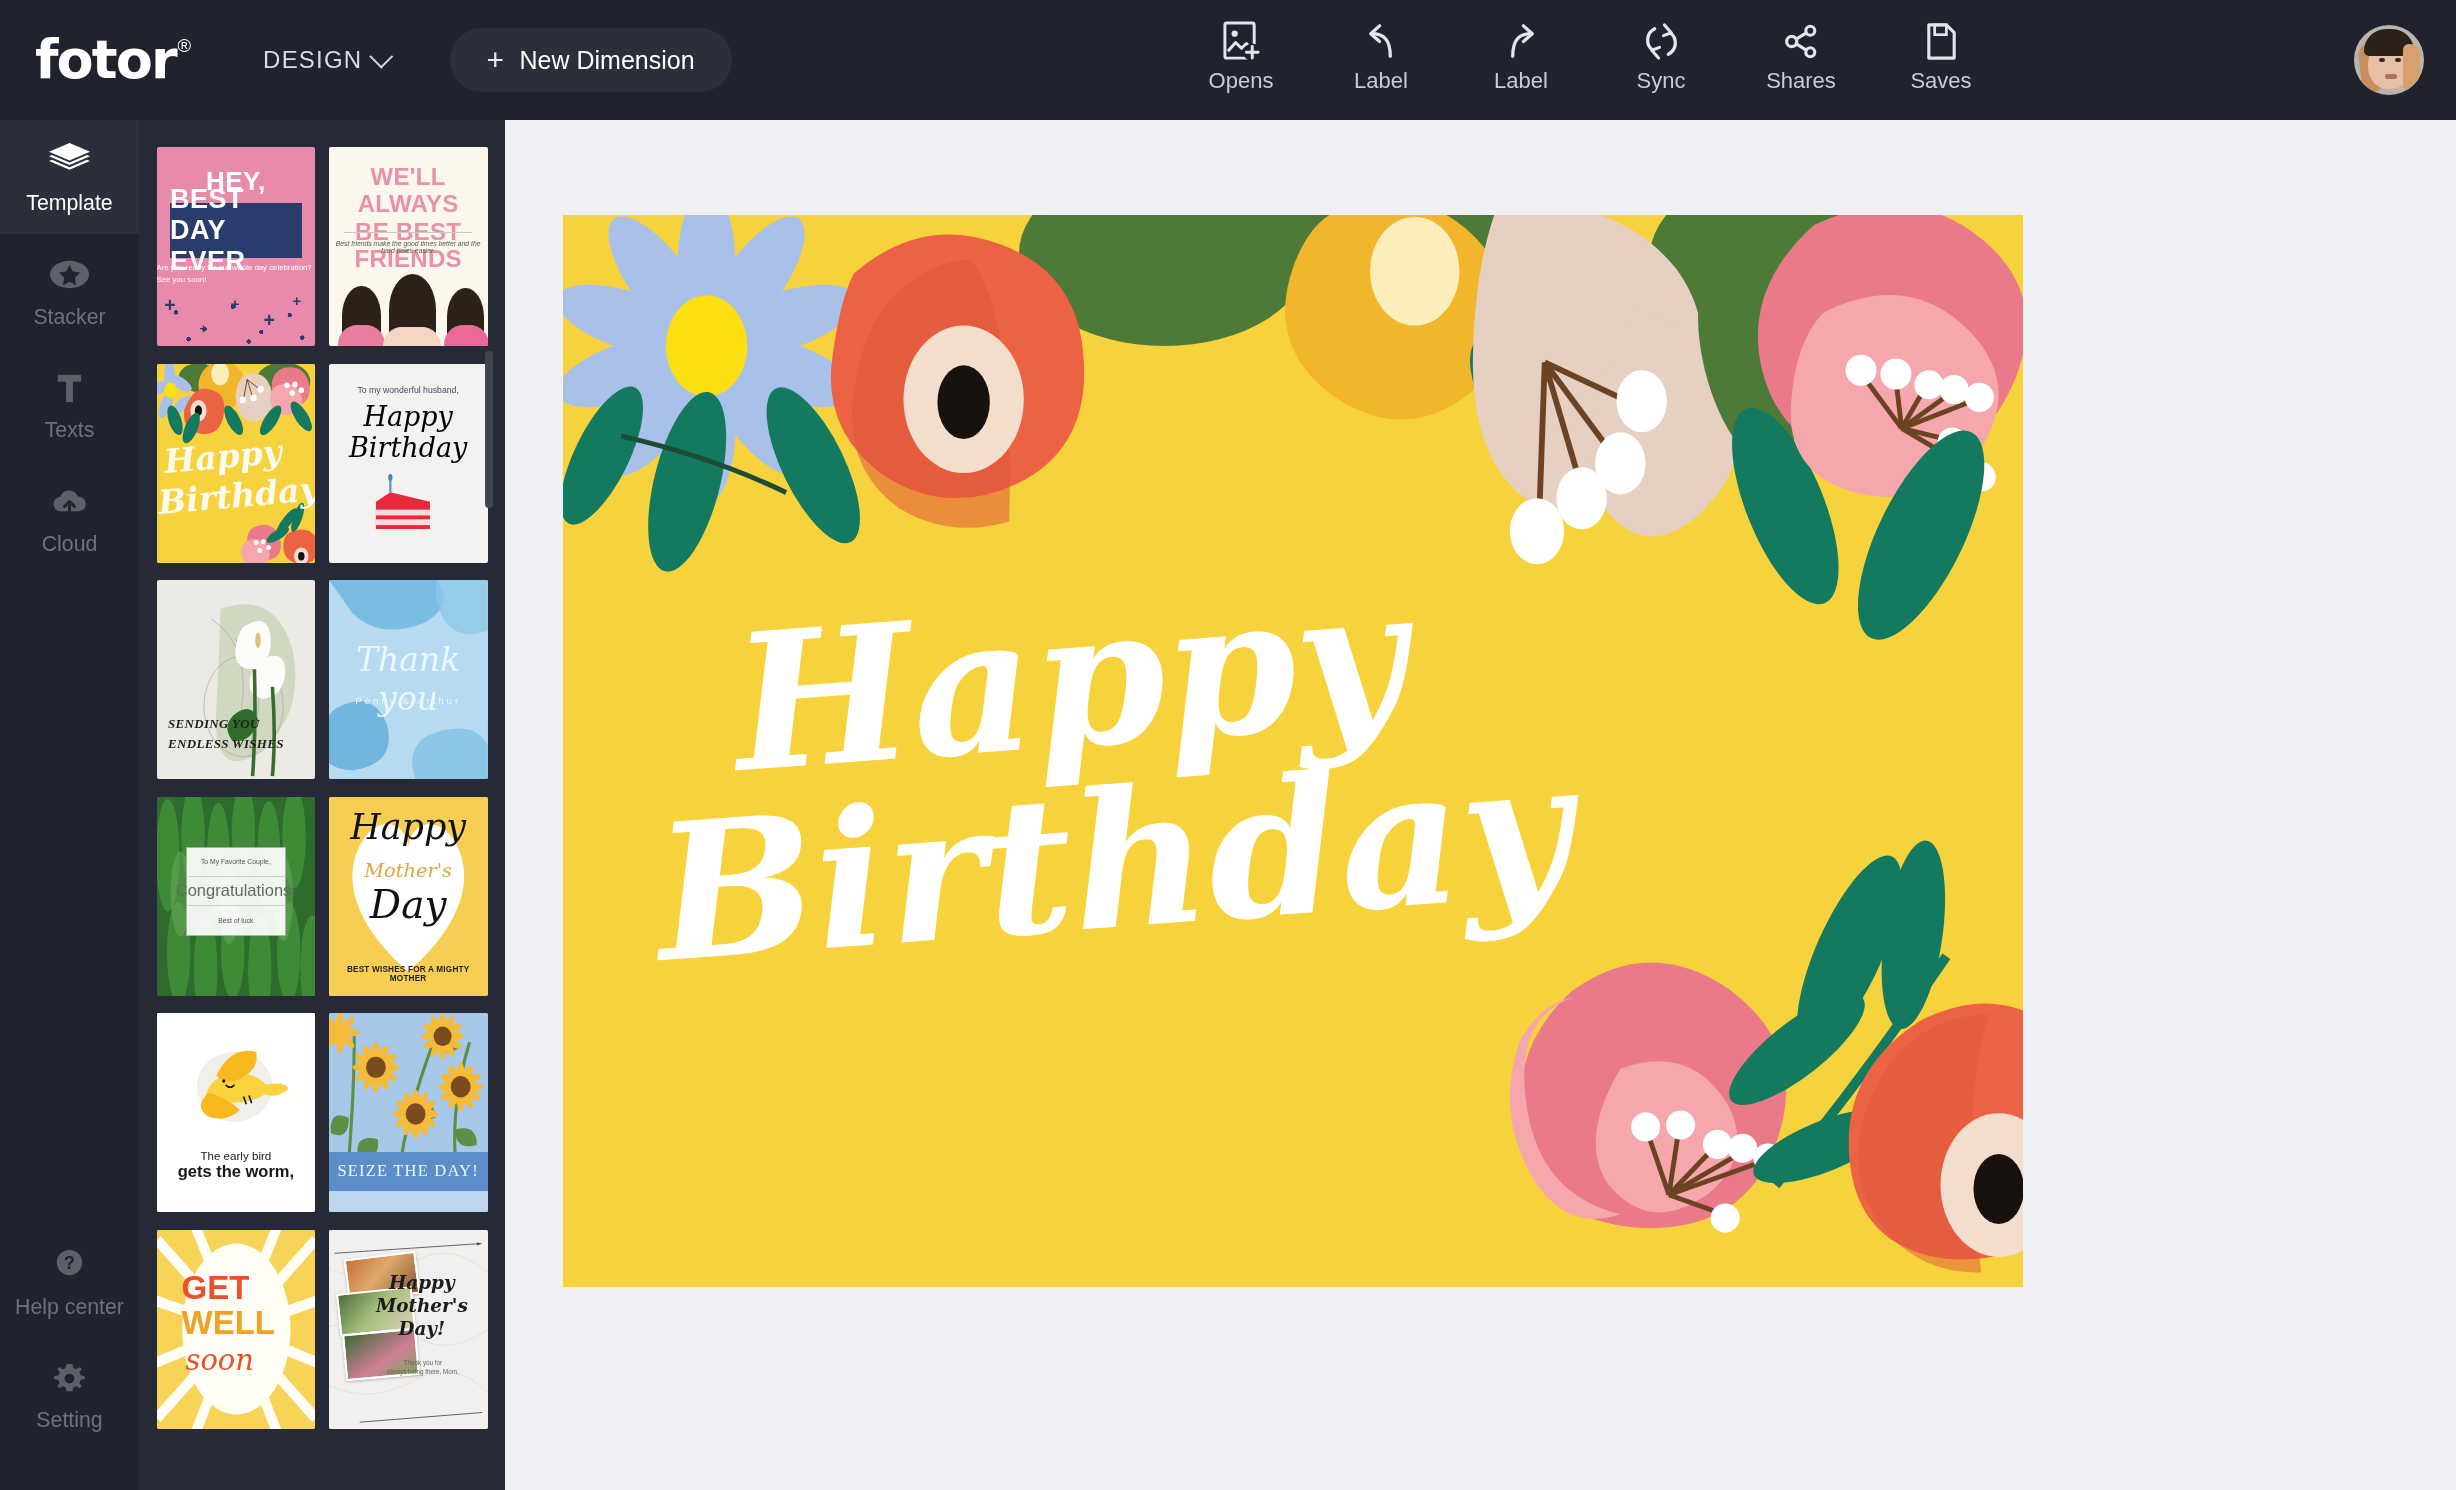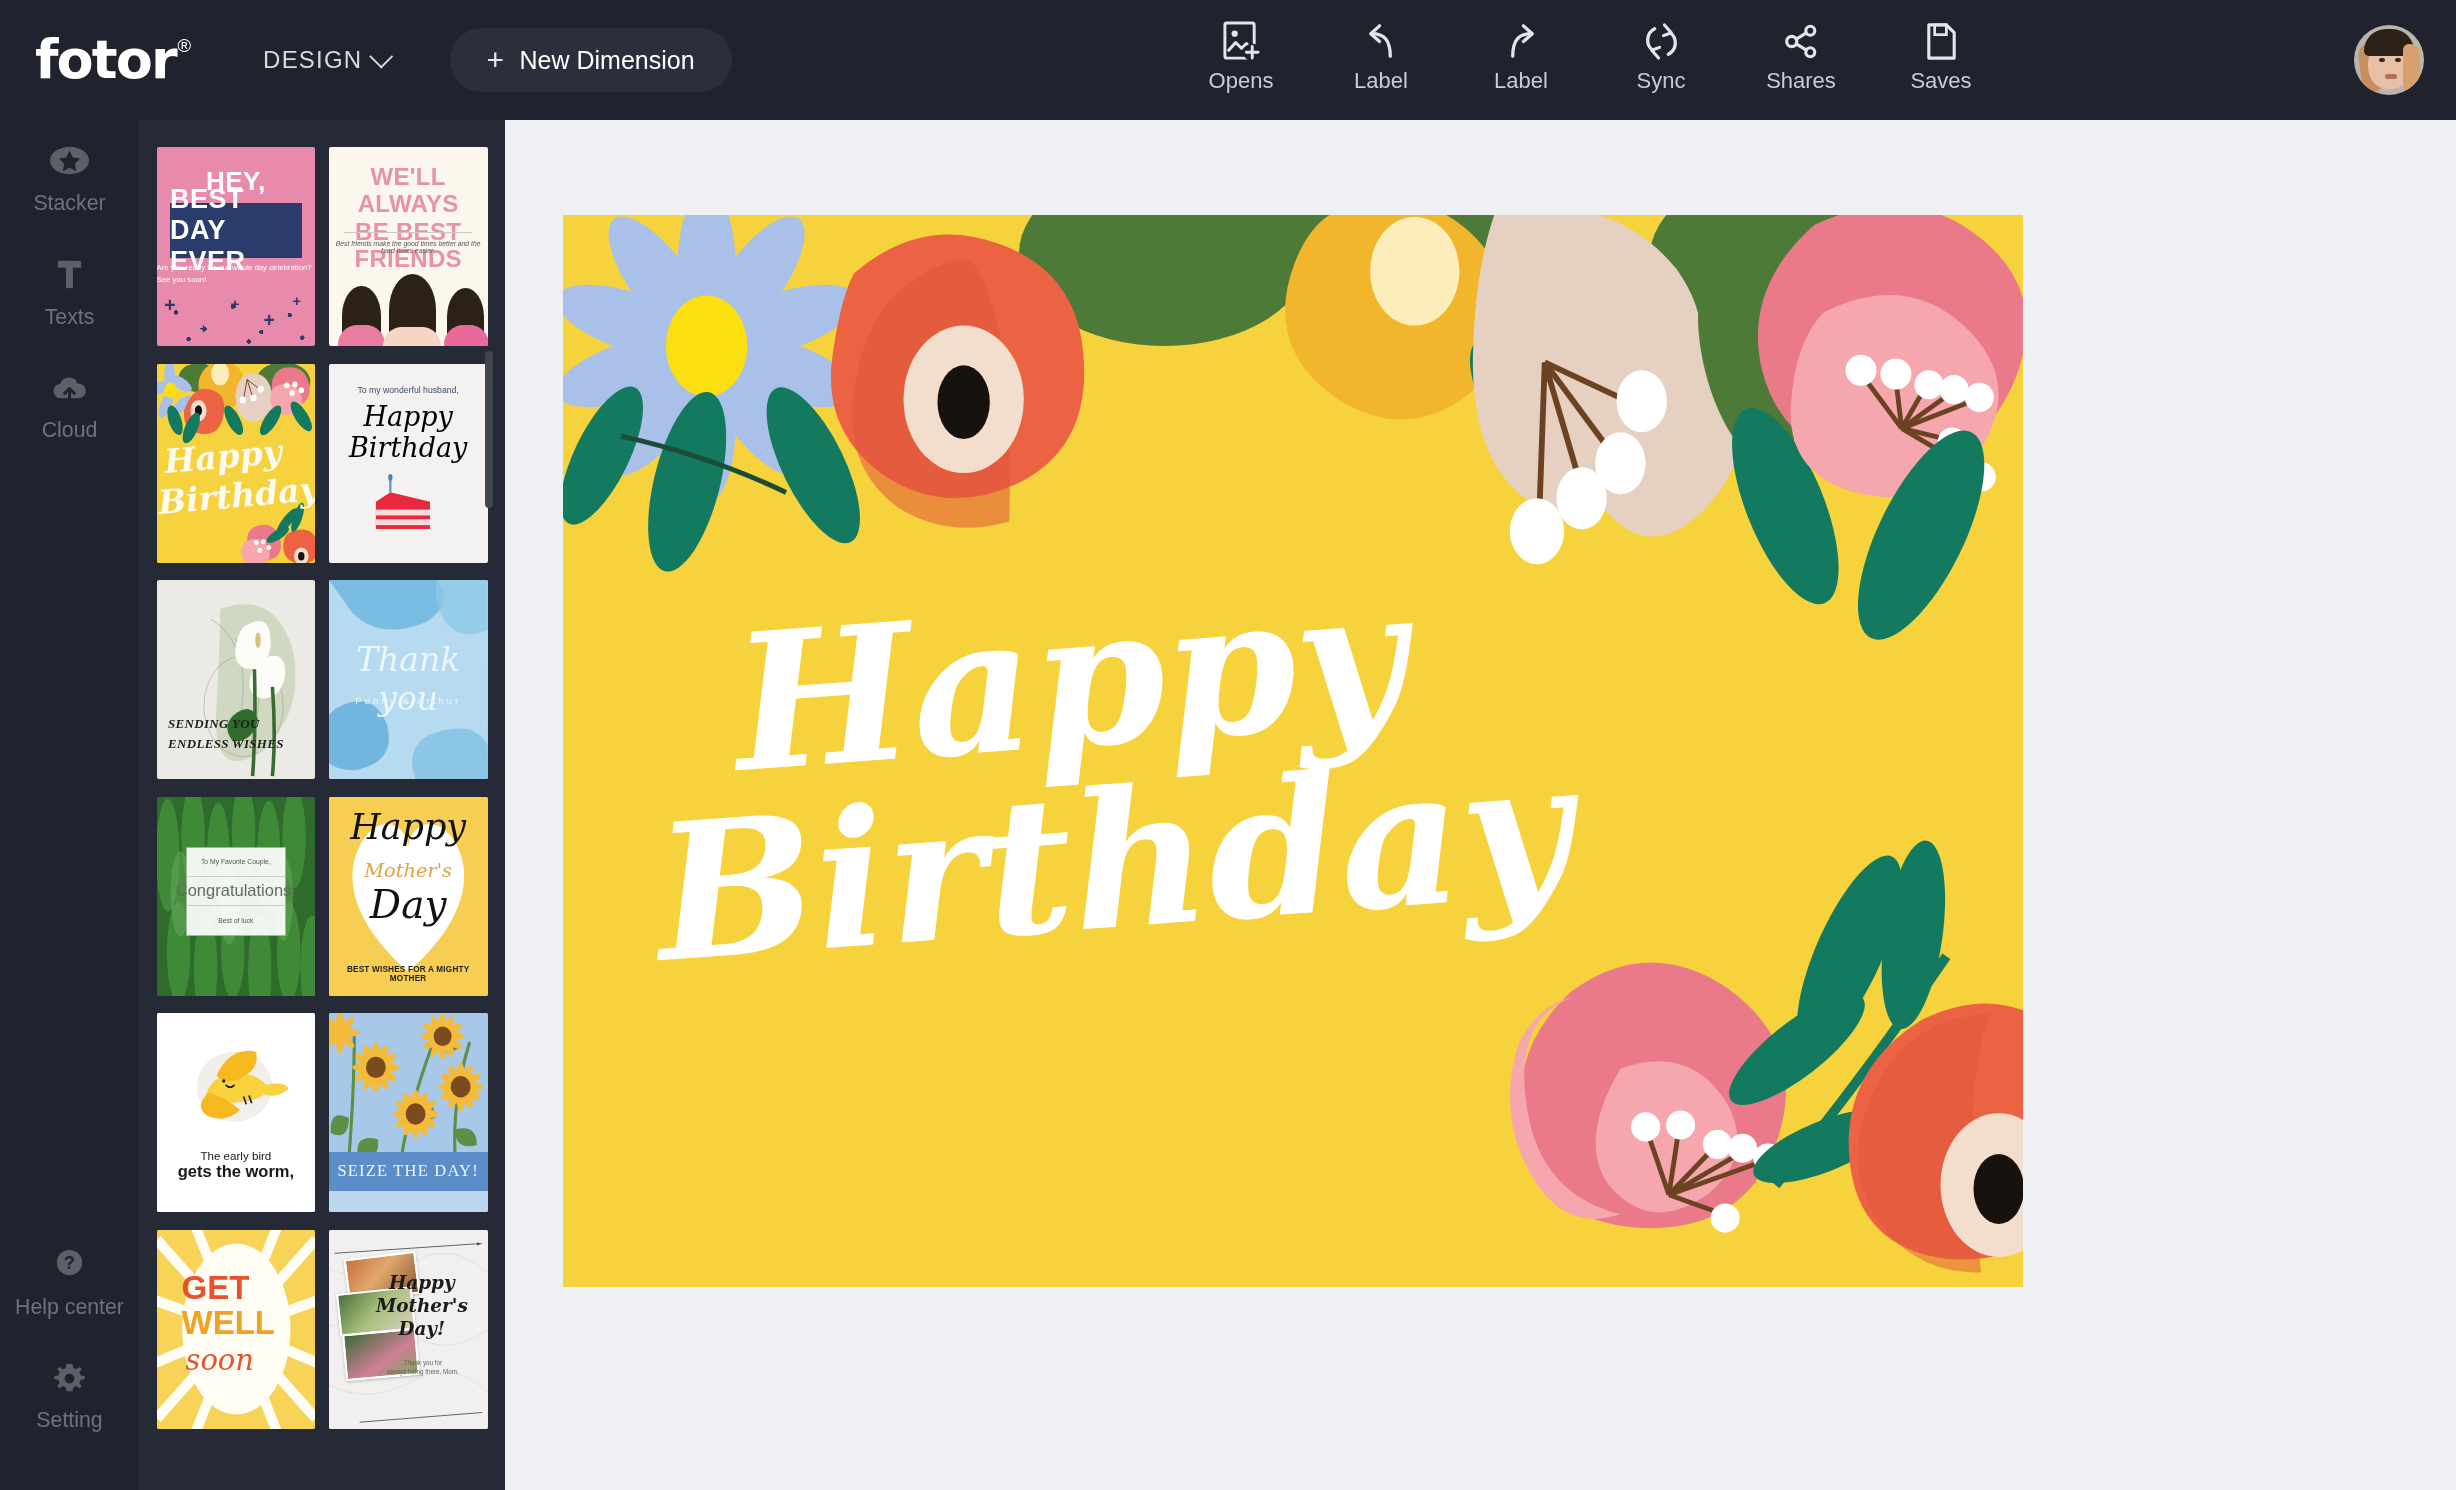--- a/index.html
+++ b/index.html
@@ -286,20 +286,30 @@
       <div class="av-eye" style="left:25px"></div>
       <div class="av-eye" style="left:41px"></div>
       <div class="av-mouth"></div>
     </div>
   </div>
 
   <div class="main-row">
 
     <div class="rail">
 
+      <div class="rail-item active">
+        <span>
+          <svg width="45" height="39" viewBox="0 0 46 40">
+            <path d="M23 2 L44 11 L23 20 L2 11 Z" fill="#ffffff"></path>
+            <path d="M23 22 L41 14.3 L44 15.6 L23 24.6 L2 15.6 L5 14.3 Z" fill="#ffffff"></path>
+            <path d="M23 27 L41 19.3 L44 20.6 L23 29.6 L2 20.6 L5 19.3 Z" fill="#ffffff"></path>
+          </svg>
+        </span>
+        <span class="rail-lbl">Template</span>
+      </div>
 
       <div class="rail-item">
         <span>
           <svg width="45" height="39" viewBox="0 0 46 40">
             <ellipse cx="23" cy="20" rx="20" ry="14" fill="#5b6069"></ellipse>
             <path d="M23 10 l3.4 6.9 7.6 1.1 -5.5 5.4 1.3 7.6 -6.8-3.6 -6.8 3.6 1.3-7.6 -5.5-5.4 7.6-1.1 Z" fill="#20232e"></path>
           </svg>
         </span>
         <span class="rail-lbl">Stacker</span>
       </div>

